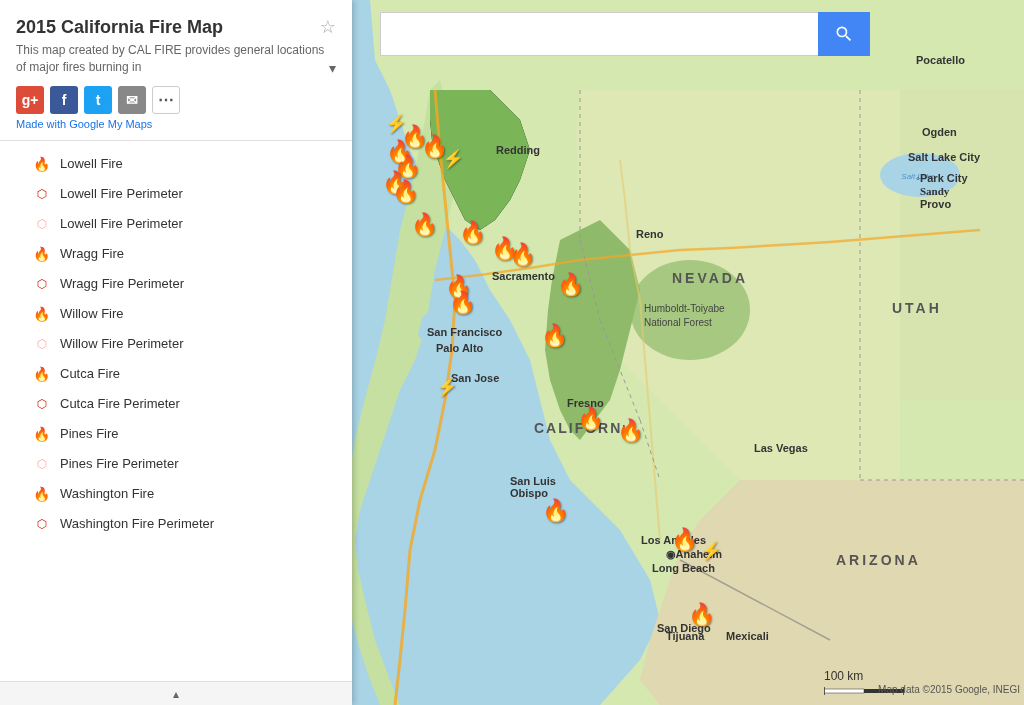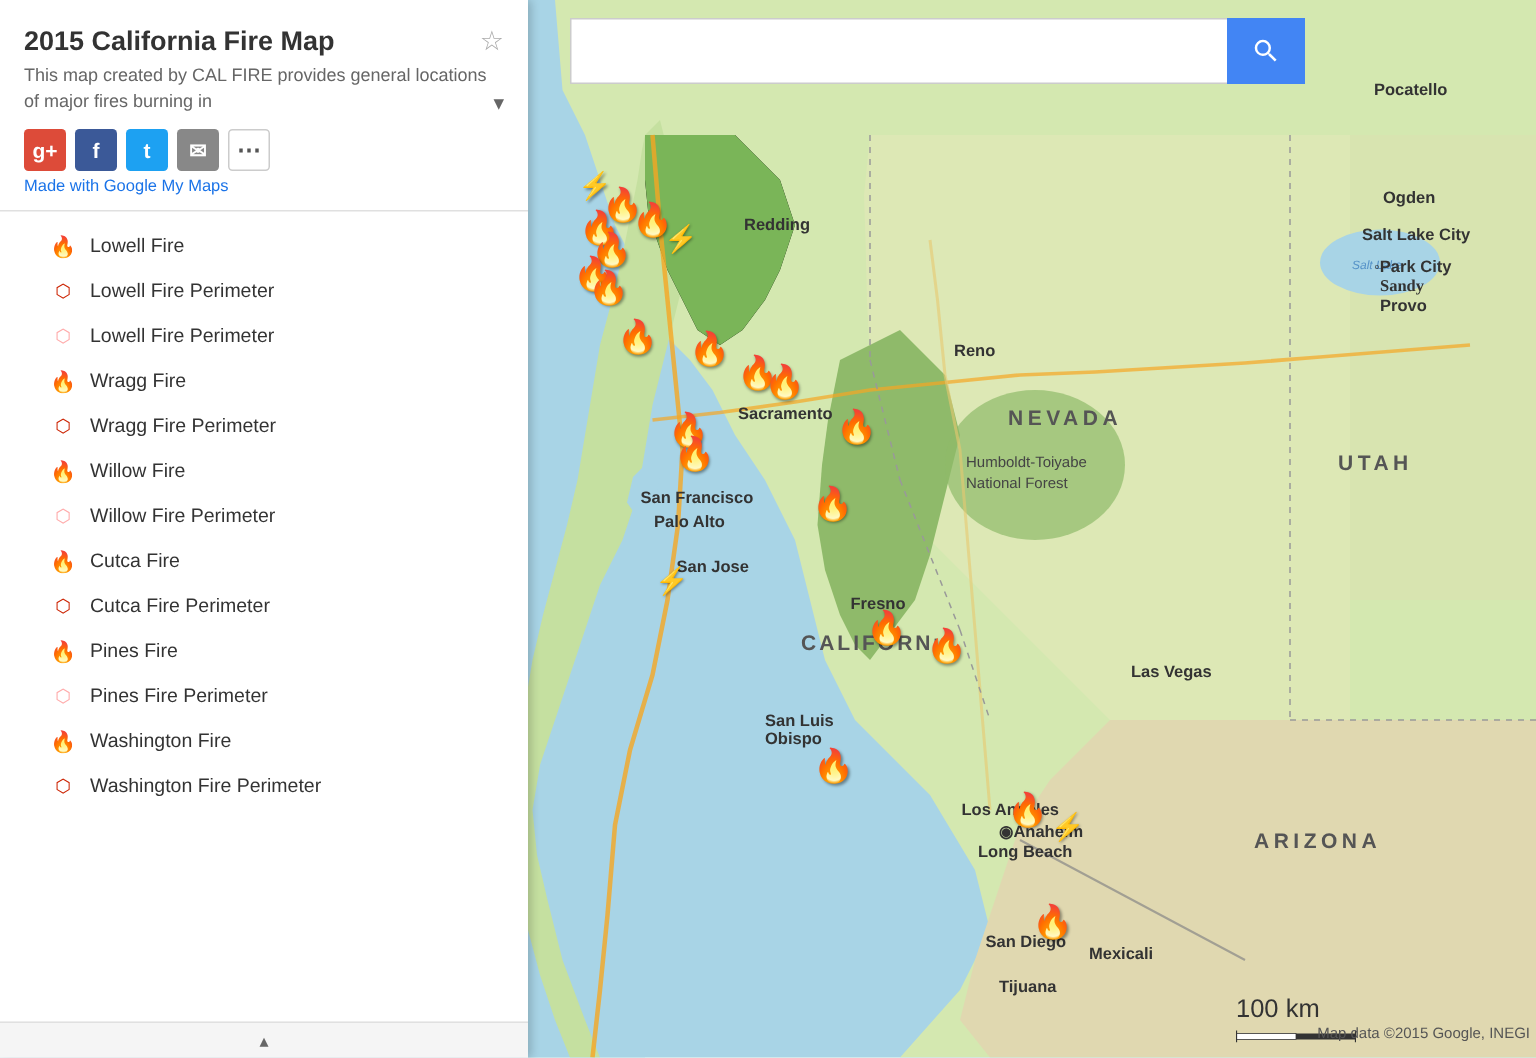--- a/index.html
+++ b/index.html
@@ -261,21 +261,21 @@
       flex-direction: column;
       align-items: flex-start;
     }
 
     #scale-line {
       display: flex;
       align-items: center;
     }
 
     #scale-text {
-      font-size: 17px;
+      font-size: 12px;
       color: #333;
       margin-bottom: 2px;
     }
 
     
     #attribution {
       position: absolute;
       bottom: 10px;
       right: 4px;
       font-size: 10px;
@@ -372,21 +372,21 @@
   <div class="map-city-label" style="left:427px;top:326px;">San Francisco</div>
   <div class="map-city-label" style="left:436px;top:342px;">Palo Alto</div>
   <div class="map-city-label" style="left:451px;top:372px;">San Jose</div>
   <div class="map-city-label" style="left:567px;top:397px;">Fresno</div>
   <div class="map-city-label" style="left:510px;top:475px;">San Luis<br>Obispo</div>
   <div class="map-city-label" style="left:754px;top:442px;">Las Vegas</div>
   <div class="map-city-label" style="left:641px;top:534px;">Los Angeles</div>
   <div class="map-city-label" style="left:666px;top:548px;">◉Anaheim</div>
   <div class="map-city-label" style="left:652px;top:562px;">Long Beach</div>
   <div class="map-city-label" style="left:657px;top:622px;">San Diego</div>
-  <div class="map-city-label" style="left:666px;top:652px;">Tijuana</div>
+  <div class="map-city-label" style="left:666px;top:630px;">Tijuana</div>
   <div class="map-city-label" style="left:726px;top:630px;">Mexicali</div>
   <div class="map-city-label" style="left:922px;top:126px;">Ogden</div>
   <div class="map-city-label" style="left:908px;top:151px;">Salt Lake City</div>
   <div class="map-city-label" style="left:916px;top:172px;">◦Park City</div>
   <div class="map-city-label" style="left:920px;top:185px;font-family:Liberation Serif, serif;">Sandy</div>
   <div class="map-city-label" style="left:920px;top:198px;text-align:center;">Provo</div>
   <div class="map-city-label" style="left:916px;top:54px;text-align:center;">Pocatello</div>
 
   <div class="map-state-label" style="left:672px;top:270px;">NEVADA</div>
   <div class="map-state-label" style="left:534px;top:420px;letter-spacing:2px;">CALIFORN<span style="font-size:11px">IA</span></div>

